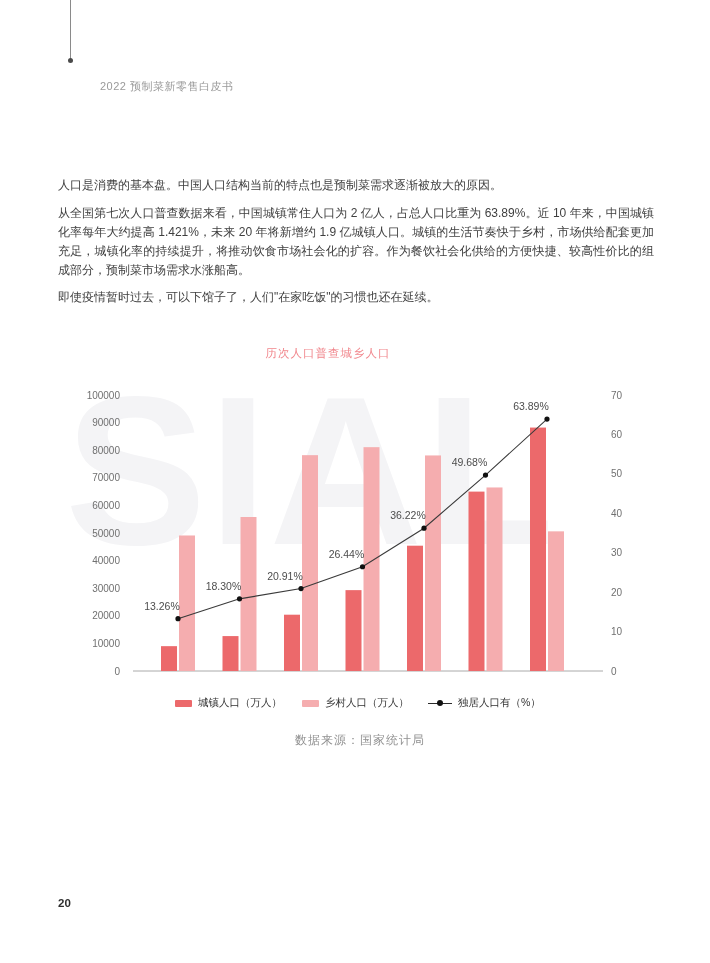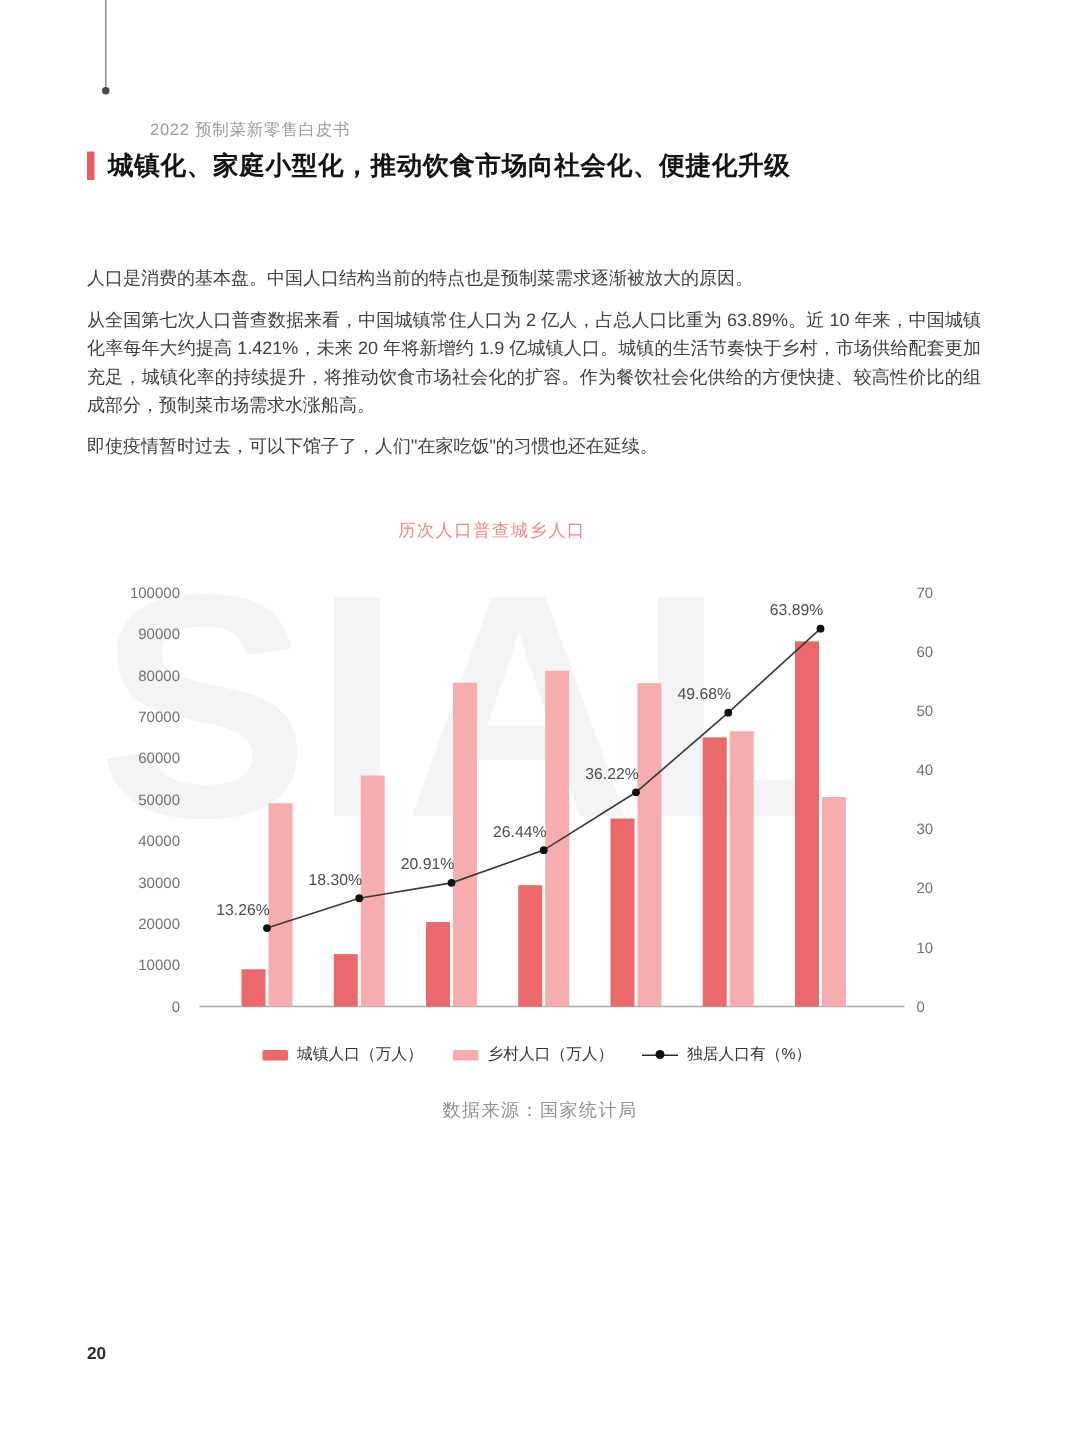--- a/index.html
+++ b/index.html
@@ -52,24 +52,20 @@
 </style>
 </head>
 <body>
 
 <div class="page">
 
   <div class="top-rule"></div>
   <div class="top-rule-dot"></div>
   <div class="doc-header">2022 预制菜新零售白皮书</div>
 
-  <div class="section-head">
-    <div class="section-bar"></div>
-    <div class="section-title">城镇化、家庭小型化，推动饮食市场向社会化、便捷化升级</div>
-  </div>
 
   <div class="para p1">人口是消费的基本盘。中国人口结构当前的特点也是预制菜需求逐渐被放大的原因。</div>
   <div class="para p2">从全国第七次人口普查数据来看，中国城镇常住人口为 2 亿人，占总人口比重为 63.89%。近 10 年来，中国城镇化率每年大约提高 1.421%，未来 20 年将新增约 1.9 亿城镇人口。城镇的生活节奏快于乡村，市场供给配套更加充足，城镇化率的持续提升，将推动饮食市场社会化的扩容。作为餐饮社会化供给的方便快捷、较高性价比的组成部分，预制菜市场需求水涨船高。</div>
   <div class="para p3">即使疫情暂时过去，可以下馆子了，人们"在家吃饭"的习惯也还在延续。</div>
 
   <div class="chart-title">历次人口普查城乡人口</div>
 
   <div class="chart-wrap">
     <div class="watermark">SIAL</div>
     <svg id="chart-svg" class="chart-svg" width="560" height="308">

